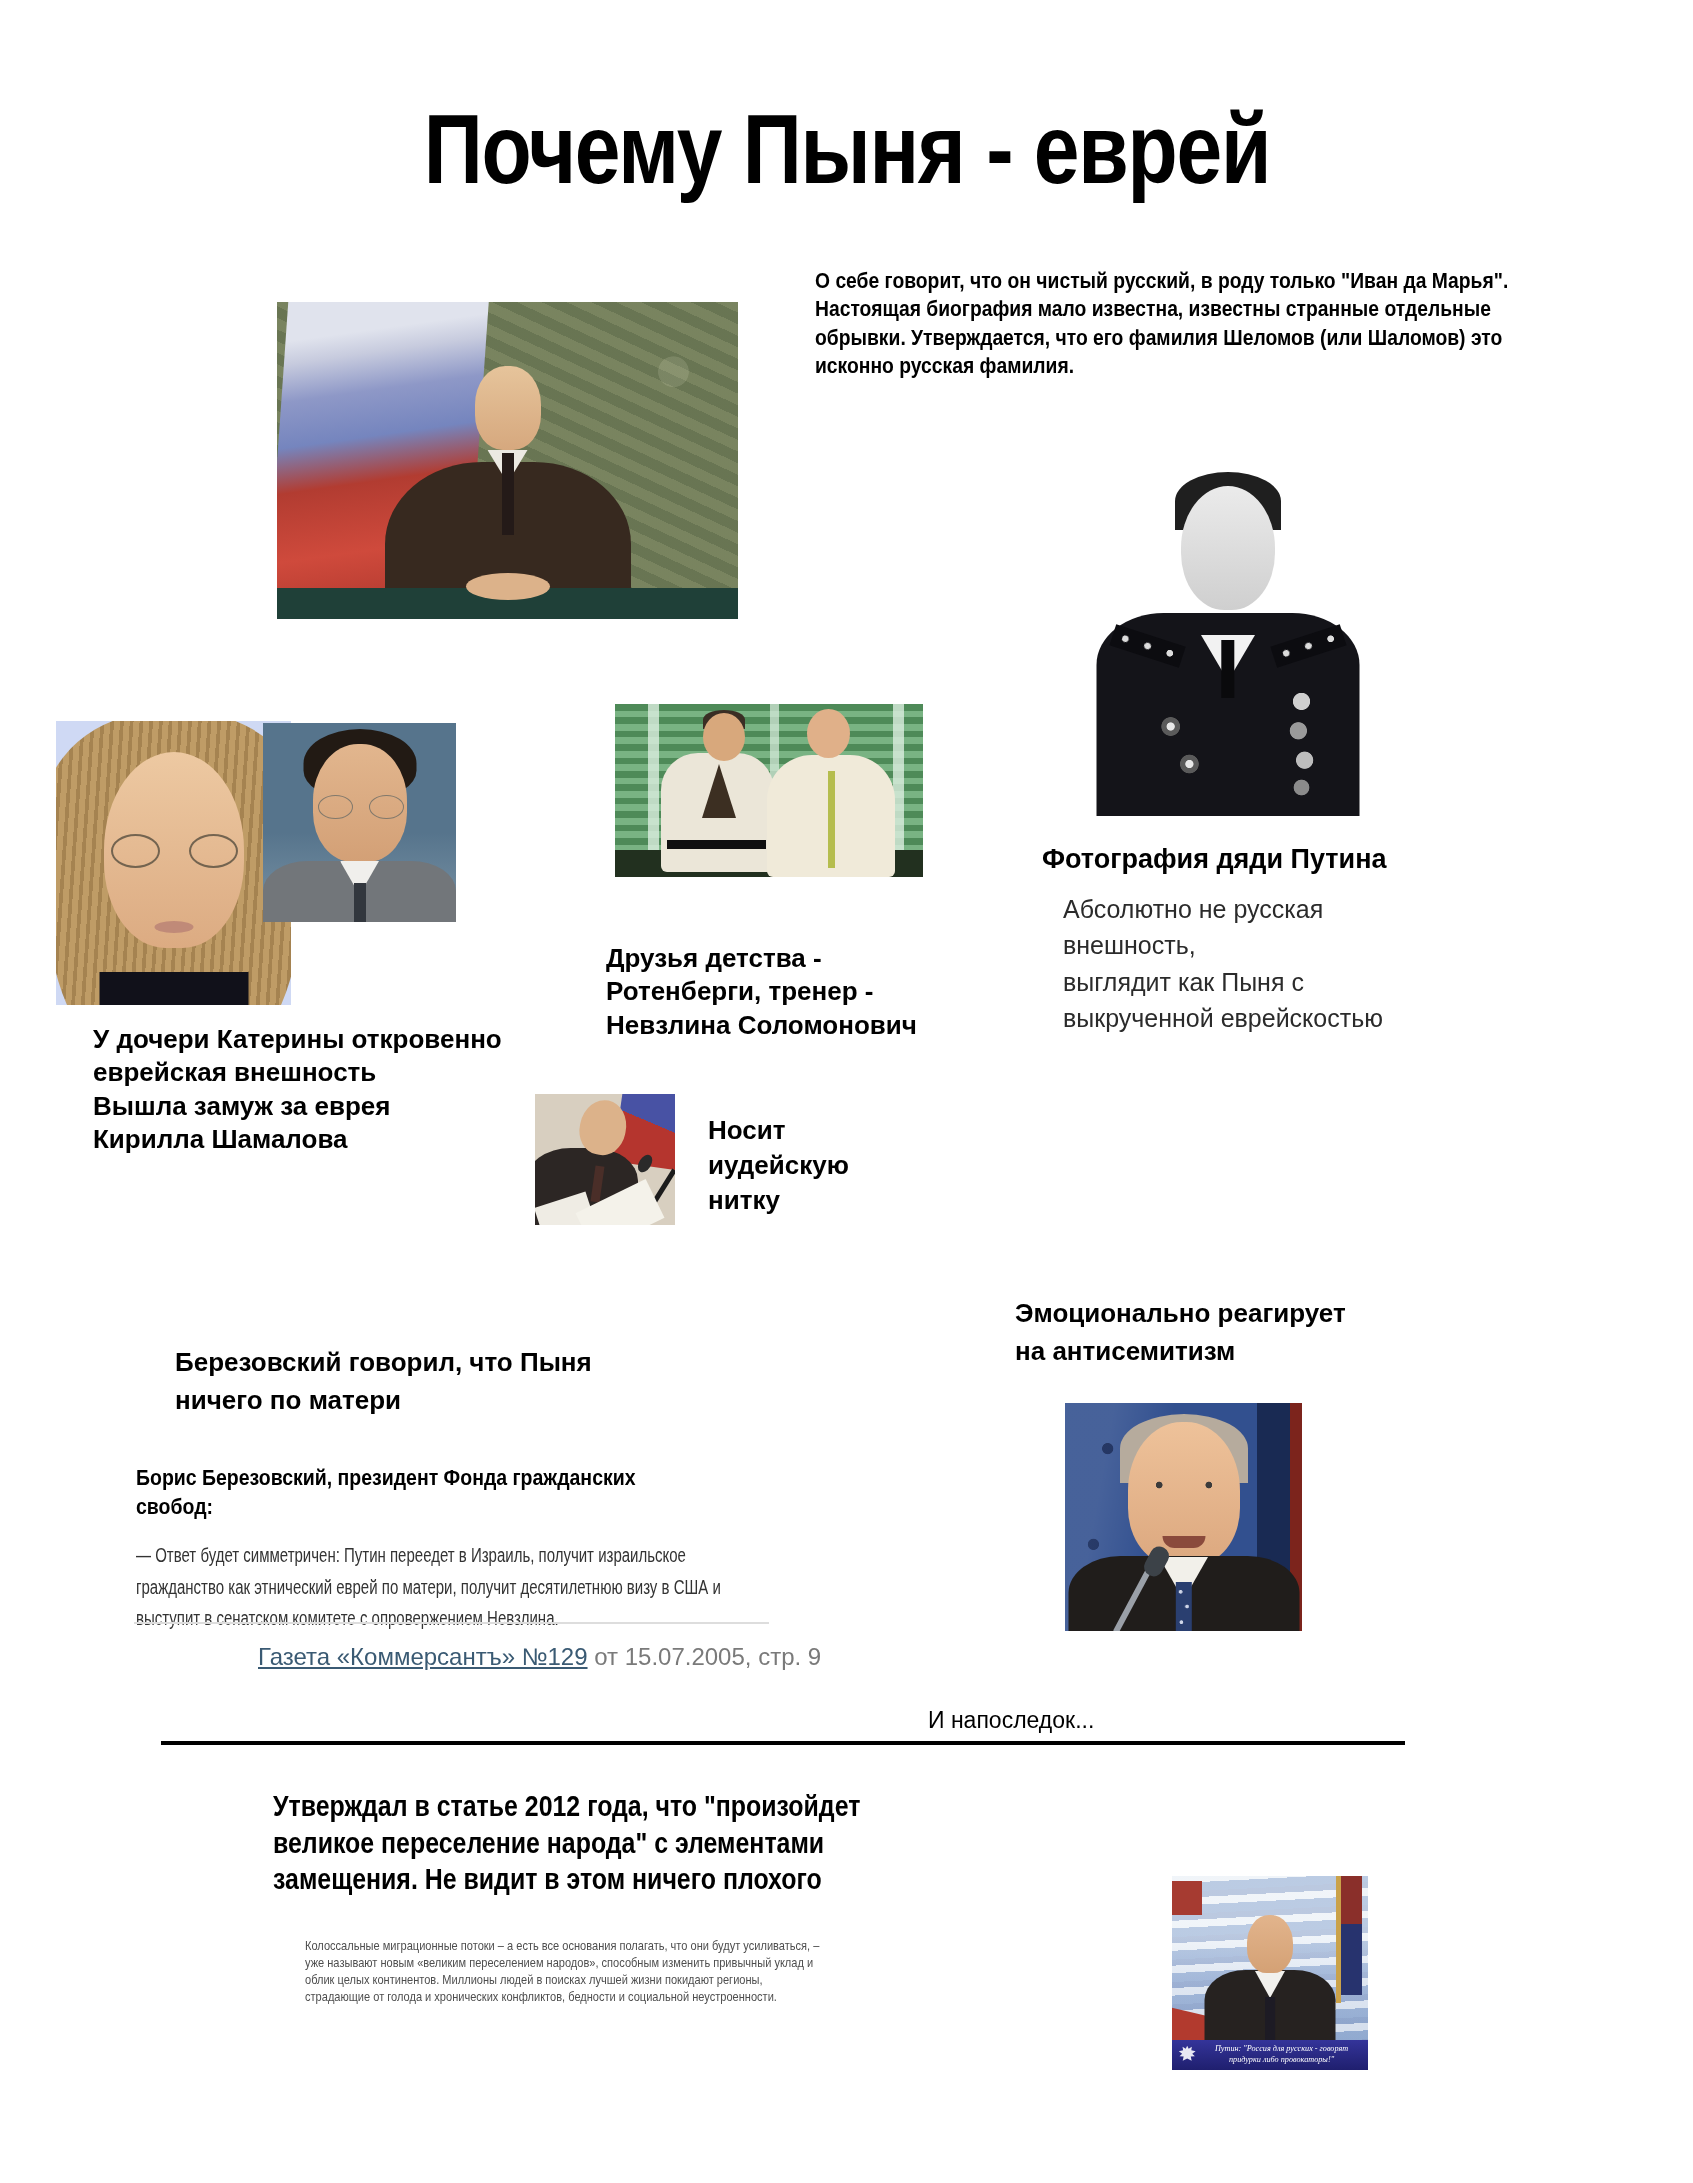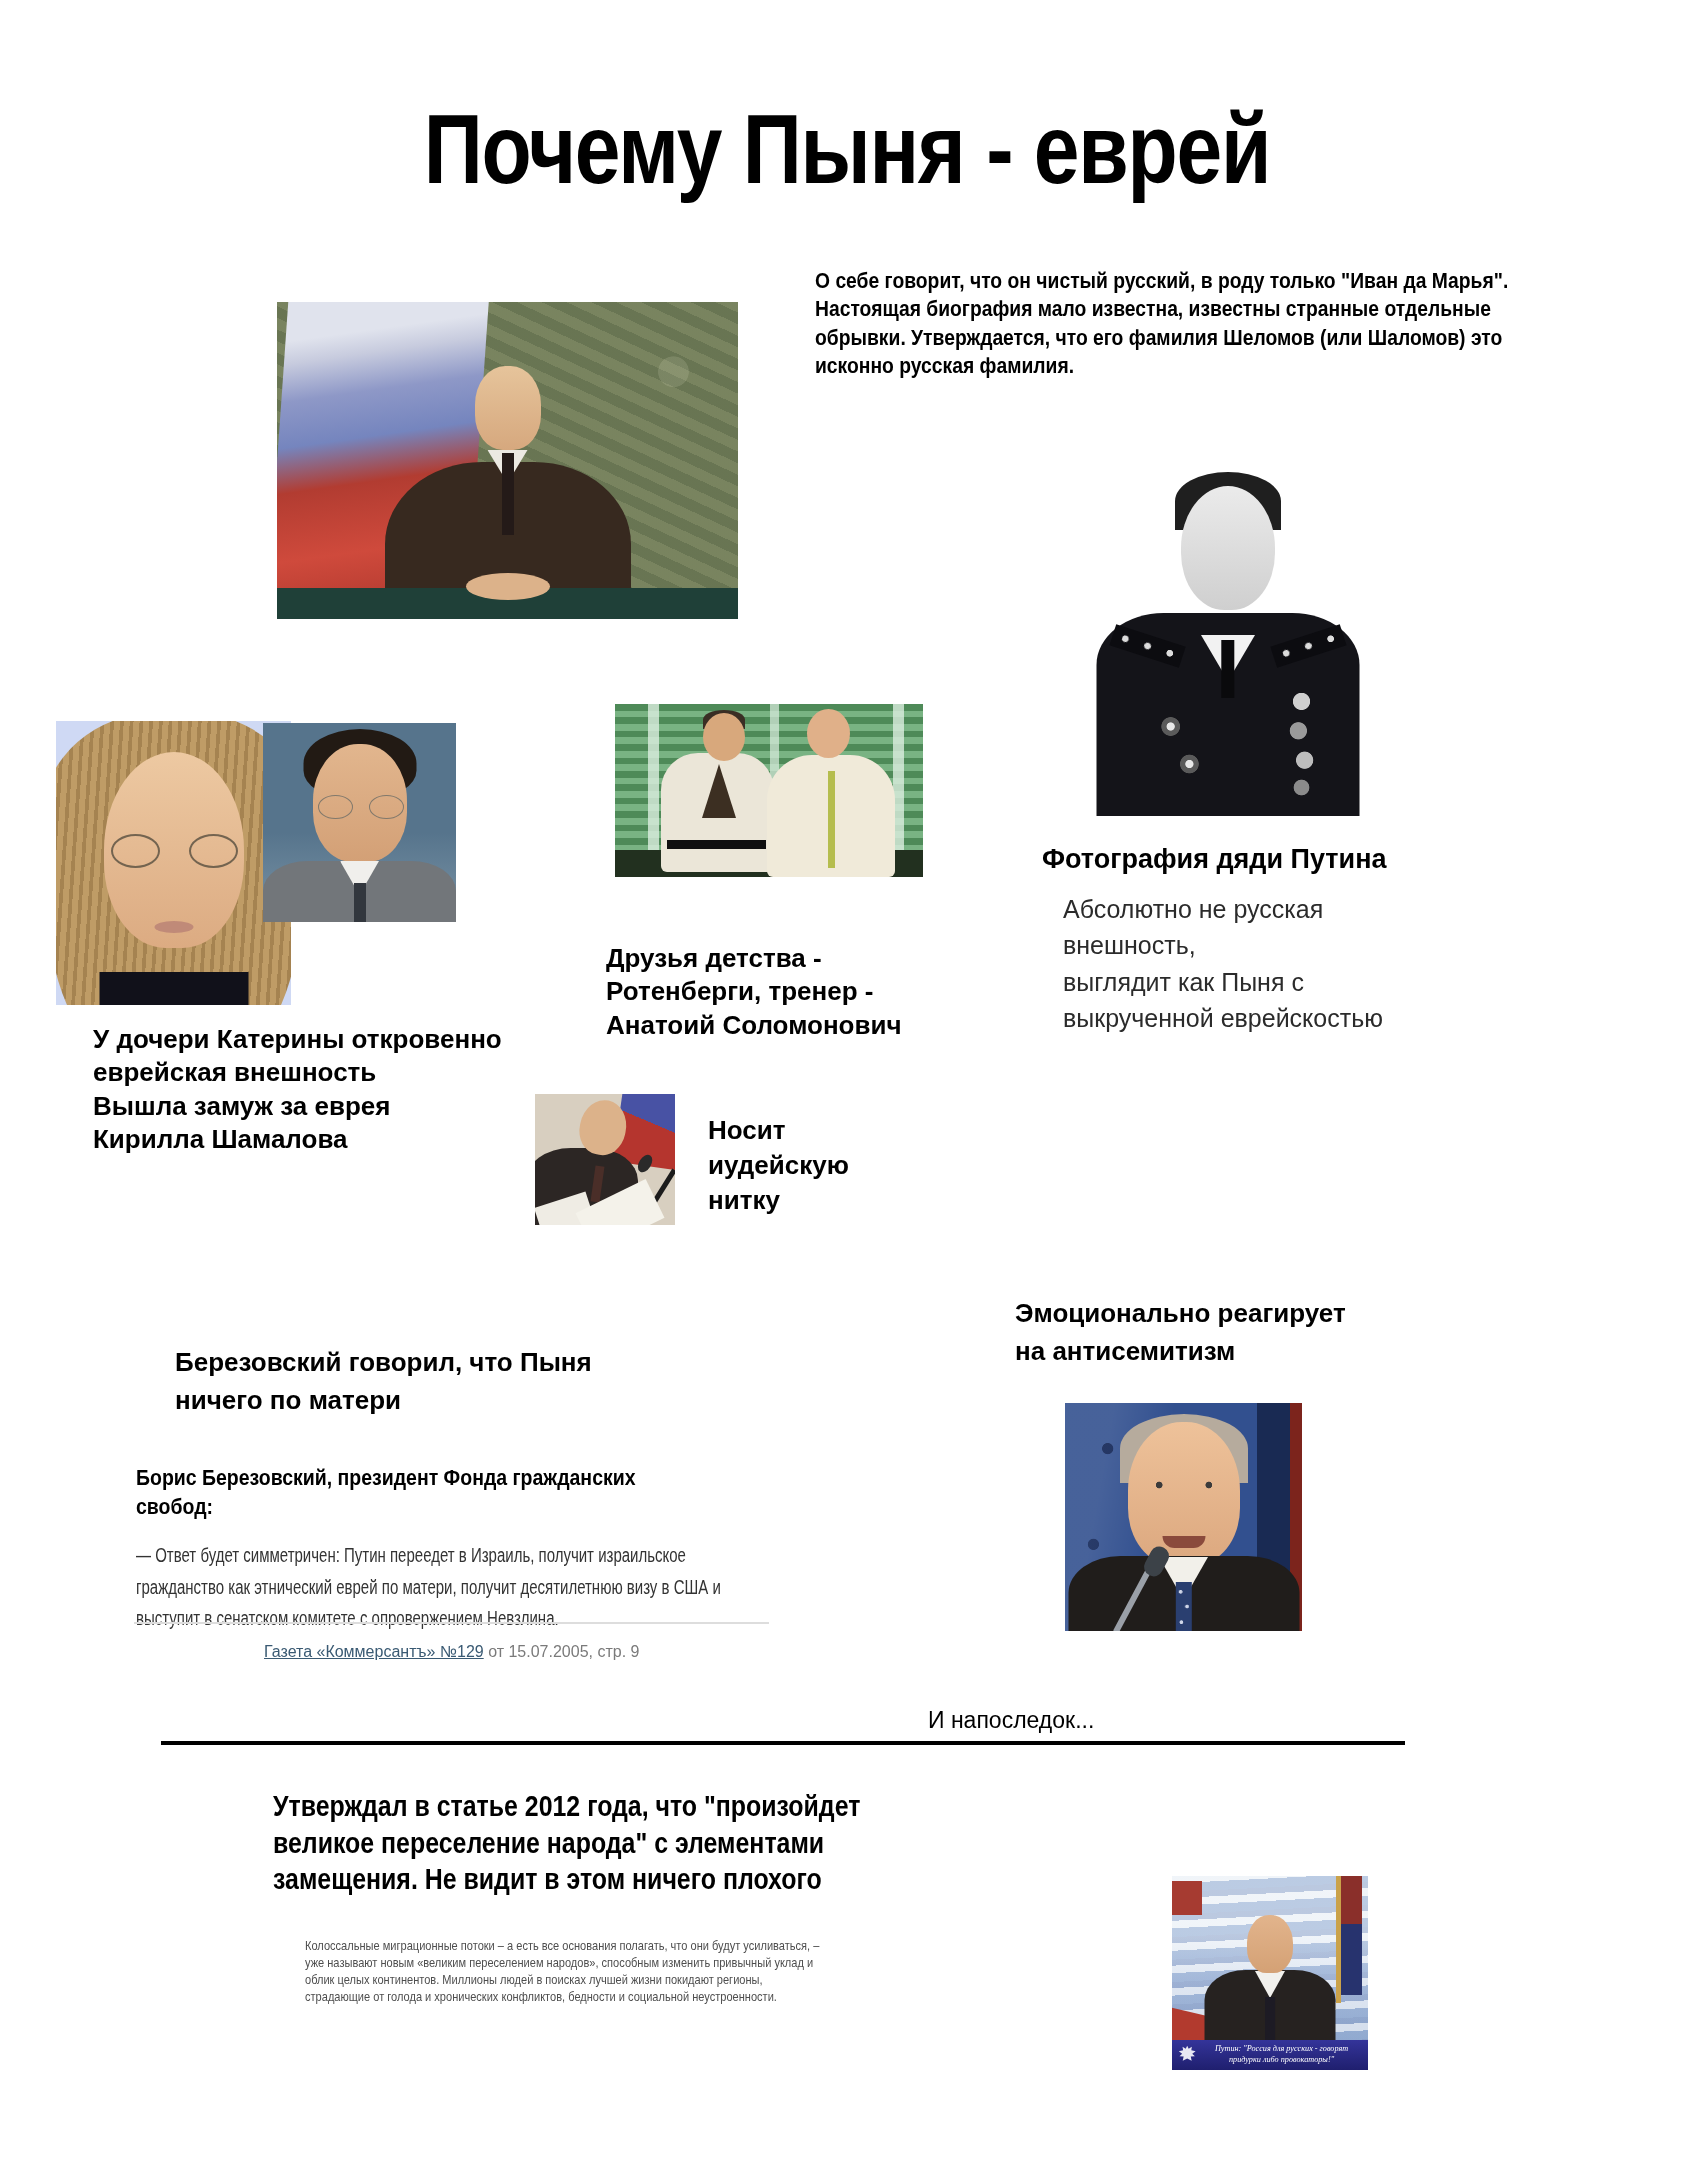--- a/index.html
+++ b/index.html
@@ -128,21 +128,21 @@
   #uncle-red{left:1074px;top:1027px;width:448px;font-size:25.4px;line-height:1.27;}
   #uncle-red b{font-weight:bold;}
   #daughter-caption{left:93px;top:1023px;width:523px;}
   #friends-caption{left:606px;top:942px;width:403px;}
   #thread-caption{left:708px;top:1113px;width:224px;line-height:1.35;}
   #emotional-heading{left:1015px;top:1295px;width:448px;line-height:1.45;}
   #berezovsky-heading{left:175px;top:1344px;width:567px;line-height:1.45;}
   #berezovsky-sub{left:136px;top:1463px;width:612px;font-weight:bold;font-size:22.4px;line-height:1.3;transform:scaleX(.87);}
   #berezovsky-quote{left:136px;top:1540px;width:806px;font-size:20px;line-height:1.58;color:#333;transform:scaleX(.75);}
   #quote-divider{left:134px;top:1622px;width:635px;height:1.5px;background:#ddd;}
-  #source-line{left:264px;top:1643px;width:567px;font-size:16px;color:#7a7a7a;}
+  #source-line{left:258px;top:1643px;width:567px;font-size:24px;color:#7a7a7a;}
   #source-line .lnk{color:#3a5a73;text-decoration:underline;cursor:pointer;}
   #finale-lead{left:928px;top:1707px;width:299px;font-size:23px;color:#000;}
   #finale-rule{left:161px;top:1741px;width:1244px;height:3.7px;background:#000;}
   #left-heading{left:273px;top:1788px;width:821px;font-weight:bold;font-size:30px;line-height:1.22;transform:scaleX(.83);}
   #left-excerpt{left:305px;top:1938px;width:747px;font-size:13px;line-height:1.3;color:#4e4e4e;transform:scaleX(.85);}
   #right-heading{left:1092px;top:1788px;width:448px;font-weight:bold;font-size:23px;line-height:1.3;}
 </style>
 </head>
 <body>
 
@@ -264,21 +264,21 @@
 внешность,
 выглядит как Пыня с
 выкрученной еврейскостью</div>
 
   <div id="daughter-caption" class="ab pre cap">У дочери Катерины откровенно
 еврейская внешность
 Вышла замуж за еврея
 Кирилла Шамалова</div>
   <div id="friends-caption" class="ab pre cap">Друзья детства -
 Ротенберги, тренер -
-Анатоий Соломонович</div>
+Невзлина Соломонович</div>
   <div id="thread-caption" class="ab pre cap">Носит
 иудейскую
 нитку</div>
   <div id="emotional-heading" class="ab pre cap">Эмоционально реагирует
 на антисемитизм</div>
 
   <div id="berezovsky-heading" class="ab pre cap">Березовский говорил, что Пыня
 ничего по матери</div>
   <div id="berezovsky-sub" class="ab pre cx">Борис Березовский, президент Фонда гражданских
 свобод:</div>

